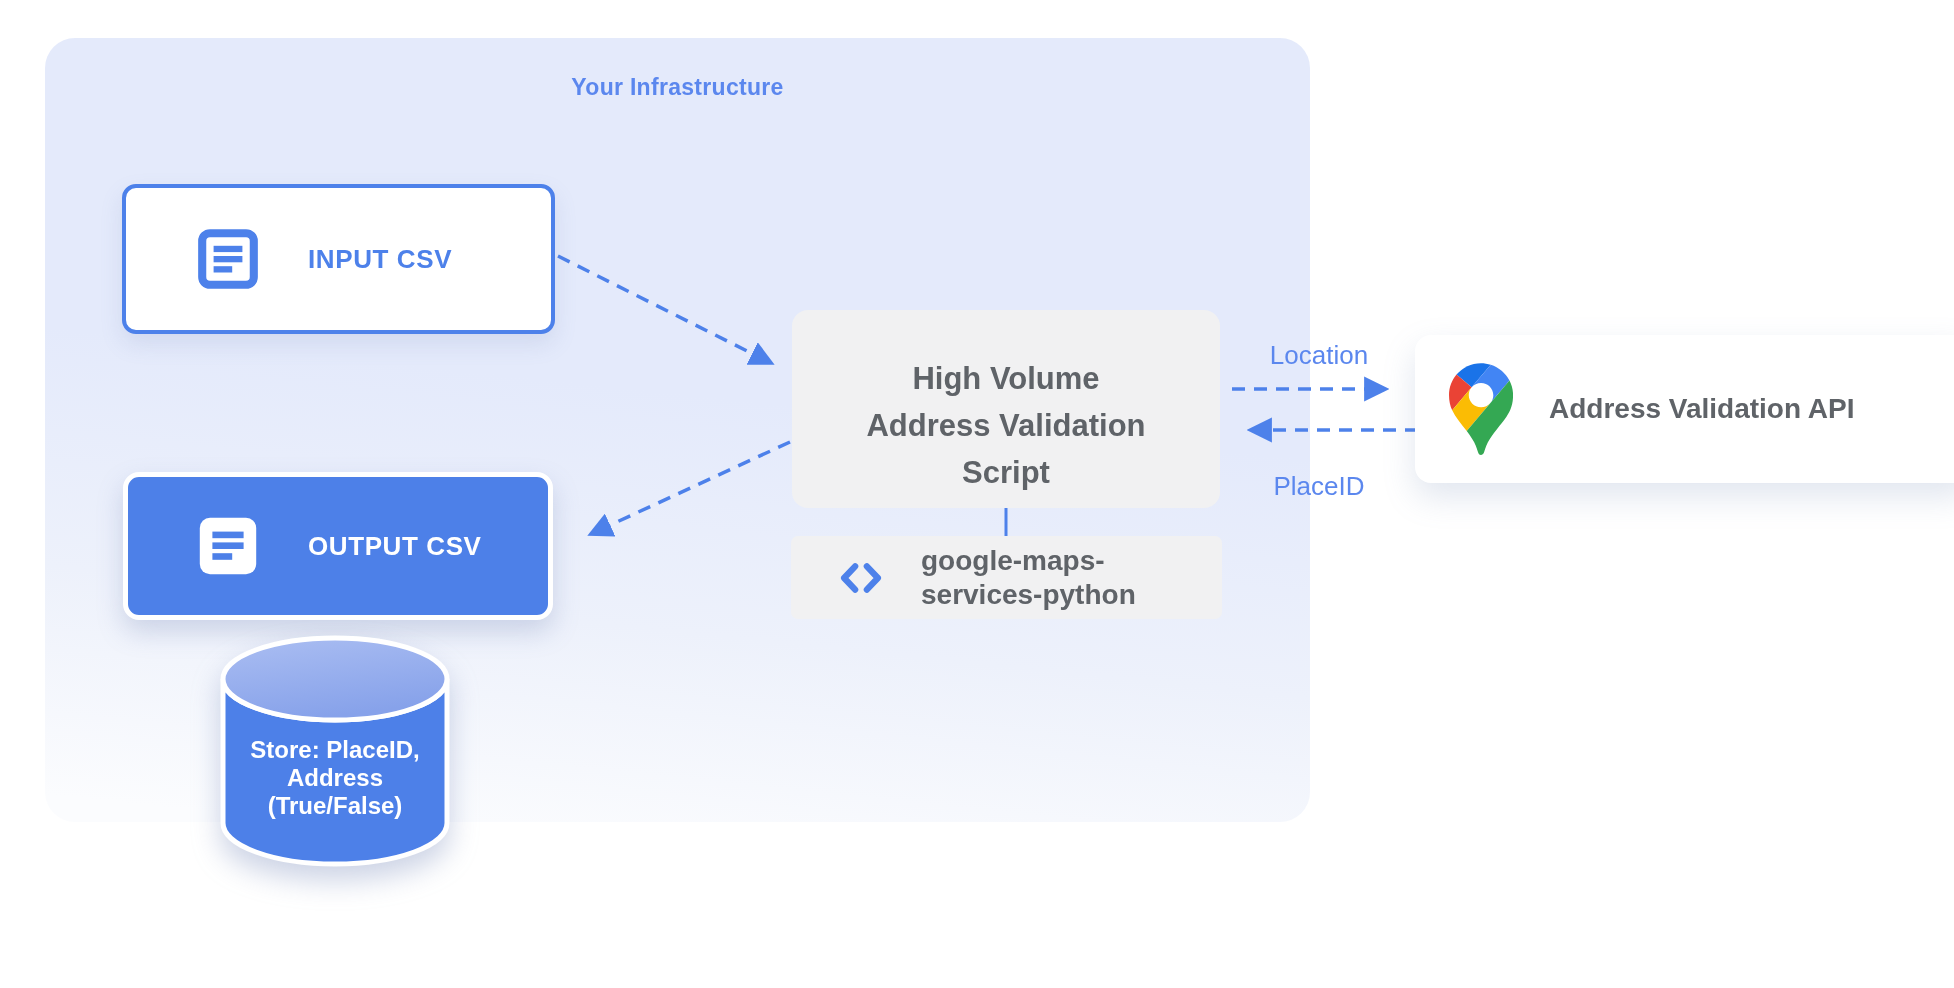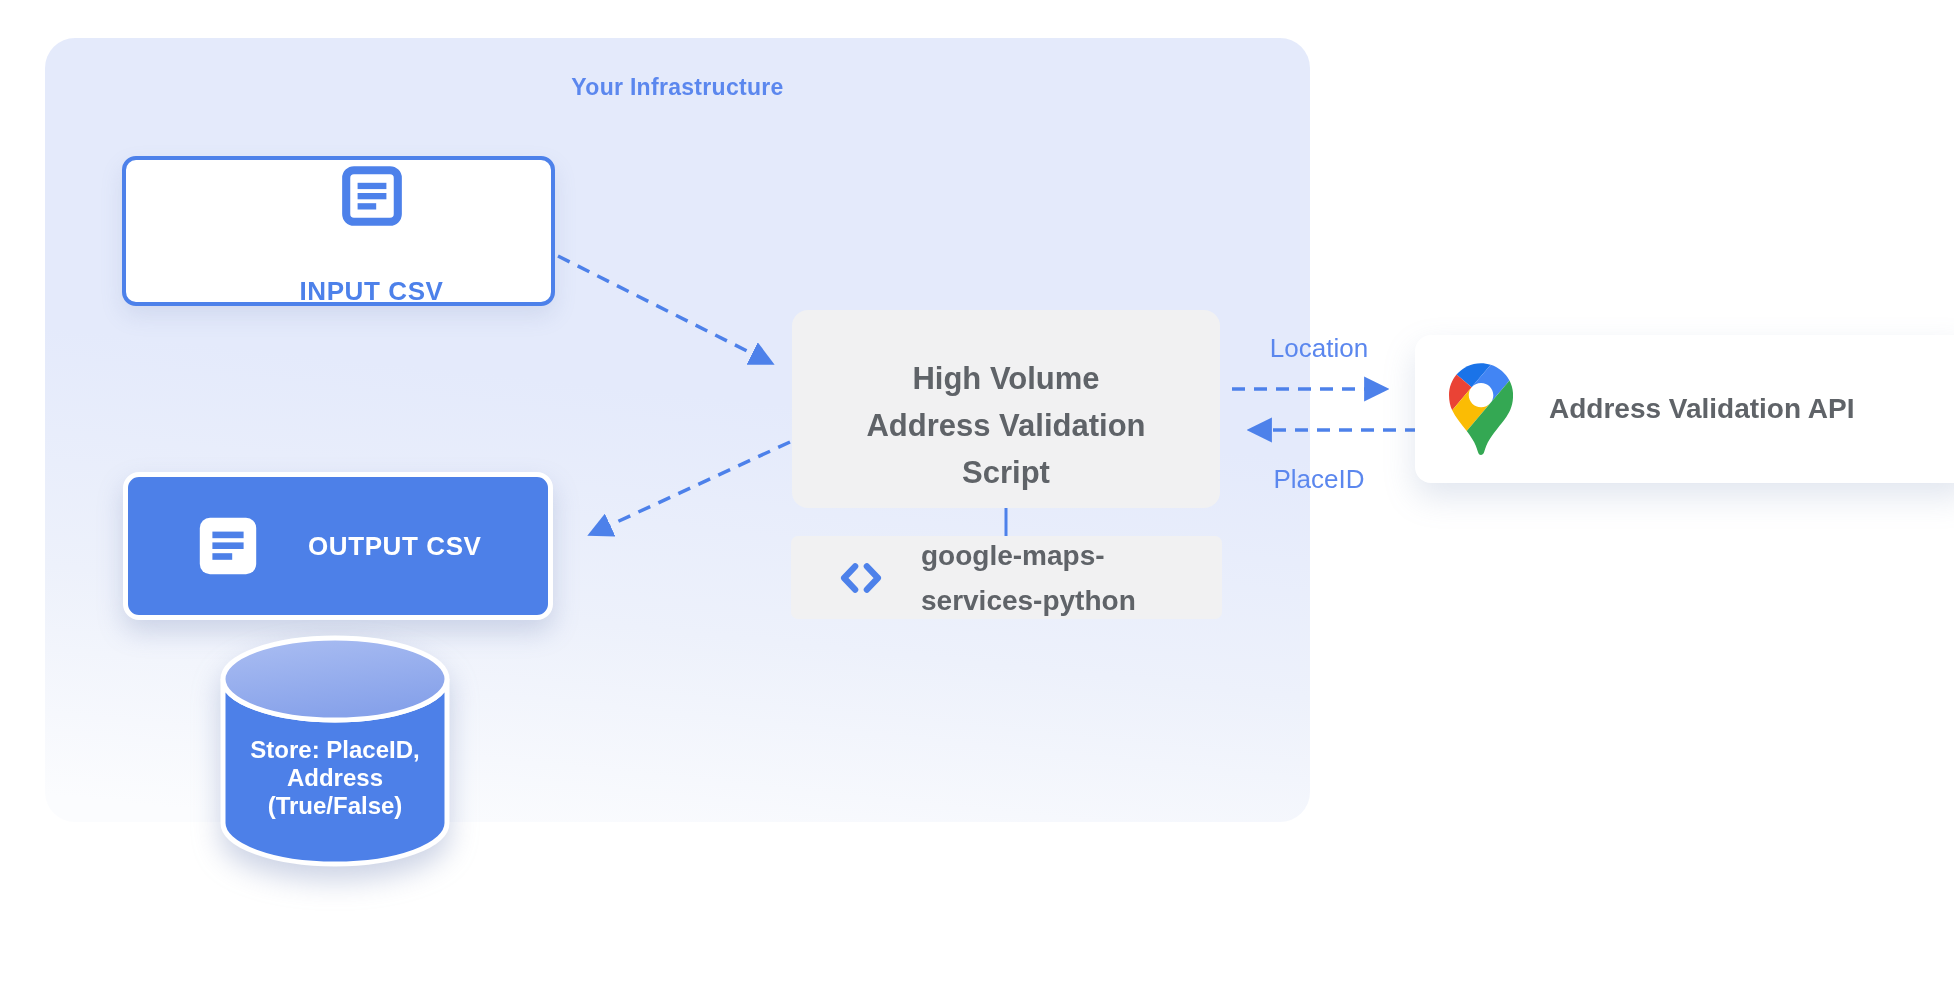--- a/index.html
+++ b/index.html
@@ -26,23 +26,23 @@
   .stage{position:relative;width:1954px;height:988px;}
 
   .infra{position:absolute;left:45px;top:38px;width:1265px;height:784px;
     border-radius:30px;
     background:linear-gradient(186deg,var(--container-top) 0%,var(--container-top) 46%,#edf1fb 72%,var(--container-bottom) 97%);}
   .infra-title{position:absolute;left:45px;top:74px;width:1265px;text-align:center;
     font-size:23px;font-weight:700;color:var(--accent-text);letter-spacing:.3px;}
 
   .card{position:absolute;display:flex;align-items:center;}
 
-  .input-card{left:122px;top:156px;width:433px;height:150px;background:#ffffff;
+  .input-card{left:122px;top:184px;width:433px;height:150px;background:#ffffff;
     border:4px solid var(--accent);border-radius:14px;
-    box-shadow:0 10px 22px rgba(110,130,180,.16);padding-left:66px;gap:44px;flex-direction:column;}
+    box-shadow:0 10px 22px rgba(110,130,180,.16);padding-left:66px;gap:44px;}
   .input-card .label{font-size:26px;font-weight:700;color:var(--accent);letter-spacing:.6px;}
 
   .output-card{left:123px;top:472px;width:430px;height:148px;background:var(--blue-fill);
     border:5px solid #ffffff;border-radius:16px;
     box-shadow:0 12px 26px rgba(110,130,180,.28);padding-left:64px;gap:44px;}
   .output-card .label{font-size:26px;font-weight:700;color:#ffffff;letter-spacing:.6px;text-align:right;}
 
   .doc-icon{width:72px;height:72px;flex:0 0 auto;}
 
   .cylinder-wrap{position:absolute;left:213px;top:632px;width:244px;height:246px;}
@@ -50,31 +50,31 @@
   .cylinder-label{position:absolute;left:0;top:104px;width:244px;text-align:center;
     color:#ffffff;font-weight:700;font-size:24px;line-height:28px;white-space:pre-line;}
 
   .script-box{left:792px;top:310px;width:428px;height:198px;background:var(--box-gray);
     border-radius:16px;justify-content:center;}
   .script-box .label{font-size:31px;line-height:47px;font-weight:700;color:var(--text-dark);
     text-align:center;white-space:pre-line;margin-top:32px;}
 
   .lib-box{left:791px;top:536px;width:431px;height:83px;background:var(--box-gray);
     border-radius:7px;padding-left:44px;gap:34px;}
-  .lib-box .label{font-size:28px;line-height:45px;font-weight:700;color:var(--text-dark);
+  .lib-box .label{font-size:28px;line-height:34px;font-weight:700;color:var(--text-dark);
     white-space:pre-line;}
   .code-icon{width:52px;height:52px;flex:0 0 auto;}
 
   .api-card{left:1415px;top:335px;width:556px;height:148px;background:#ffffff;
     border-radius:16px;box-shadow:0 14px 32px rgba(120,140,180,.22);padding-left:34px;gap:36px;}
   .api-card .label{font-size:28px;font-weight:700;color:var(--text-dark);}
   .pin-icon{width:64px;height:92px;flex:0 0 auto;}
 
   .edge-label{position:absolute;width:170px;text-align:center;font-size:26px;
-    font-weight:500;color:var(--accent-text);}
+    font-weight:500;color:var(--accent-text);margin-top:7px;}
   .label-location{left:1234px;top:333px;}
   .label-placeid{left:1234px;top:464px;}
 
   svg.edges{position:absolute;left:0;top:0;width:1954px;height:988px;pointer-events:none;}
   .dash{stroke:var(--accent);stroke-width:3.5;fill:none;stroke-dasharray:13 9;}
   .solid{stroke:var(--accent);stroke-width:3;fill:none;}
   .arrowhead{fill:var(--accent);}
 
   .g-dblue{fill:var(--google-dark-blue);} .g-blue{fill:var(--google-blue);}
   .g-red{fill:var(--google-red);} .g-yellow{fill:var(--google-yellow);}

